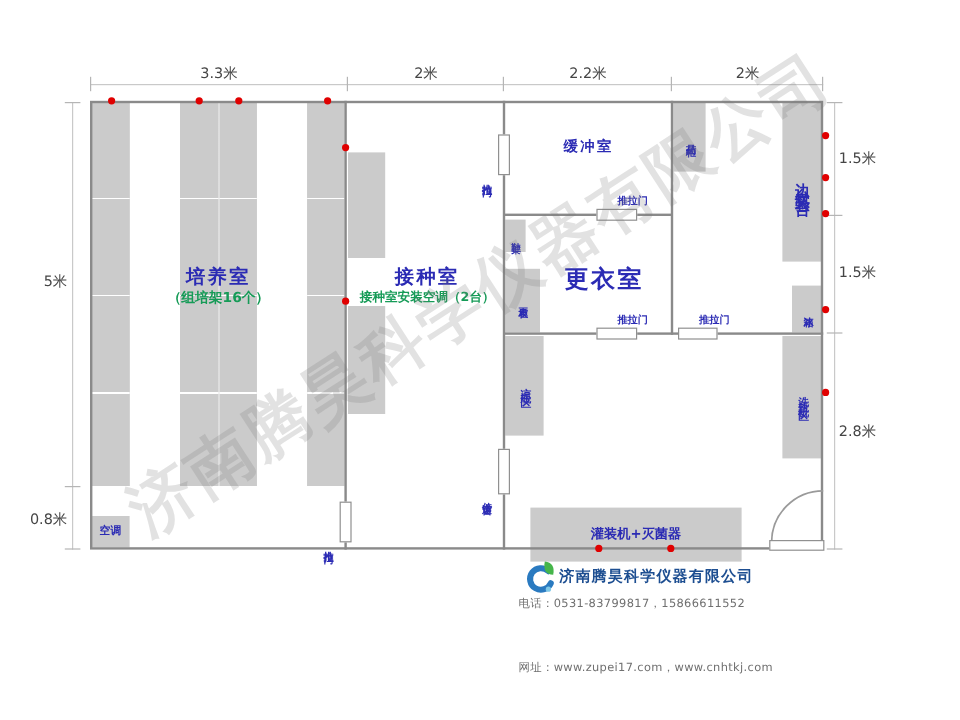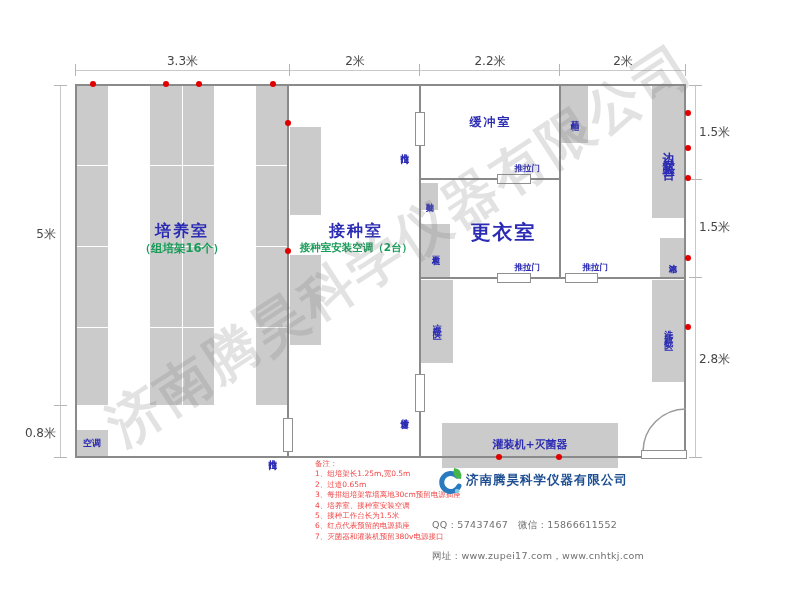--- a/index.html
+++ b/index.html
@@ -149,35 +149,25 @@
   <div class="dot" style="left:285px;top:120px;"></div>
   <div class="dot" style="left:285px;top:248px;"></div>
   <div class="dot" style="left:685px;top:110px;"></div>
   <div class="dot" style="left:685px;top:145px;"></div>
   <div class="dot" style="left:685px;top:175px;"></div>
   <div class="dot" style="left:685px;top:255px;"></div>
   <div class="dot" style="left:685px;top:324px;"></div>
   <div class="dot" style="left:496px;top:454px;"></div>
   <div class="dot" style="left:556px;top:454px;"></div>
 
-  <div class="notes">
-    <div>备注：</div>
-    <div>1、组培架长1.25m,宽0.5m</div>
-    <div>2、过道0.65m</div>
-    <div>3、每排组培架靠墙离地30cm预留电源插座</div>
-    <div>4、培养室、接种室安装空调</div>
-    <div>5、接种工作台长为1.5米</div>
-    <div>6、红点代表预留的电源插座</div>
-    <div>7、灭菌器和灌装机预留380v电源接口</div>
-  </div>
 
   <svg class="abs" style="left:436px;top:467px;z-index:20;" width="28" height="30" viewBox="0 0 28 30">
     <path d="M21 9 A 9 9 0 1 0 23 19" fill="none" stroke="#2a7ac0" stroke-width="5" stroke-linecap="round"></path>
     <path d="M18 1 q 9 1 7 11 q -9 0 -7 -11" fill="#45b54a"></path>
     <circle cx="21" cy="24" r="2.2" fill="#7fc8e8"></circle>
   </svg>
   <div class="co-name">济南腾昊科学仪器有限公司</div>
-  <div class="co-line" style="top:519px;">QQ：57437467　微信：15866611552</div>
+  <div class="co-line" style="top:497px;">电话：0531-83799817，15866611552</div>
   <div class="co-line" style="top:550px;text-align:center;">网址：www.zupei17.com，www.cnhtkj.com</div>
 
   <div class="watermark">济南腾昊科学仪器有限公司</div>
 
 </div>
 
 </body></html>

